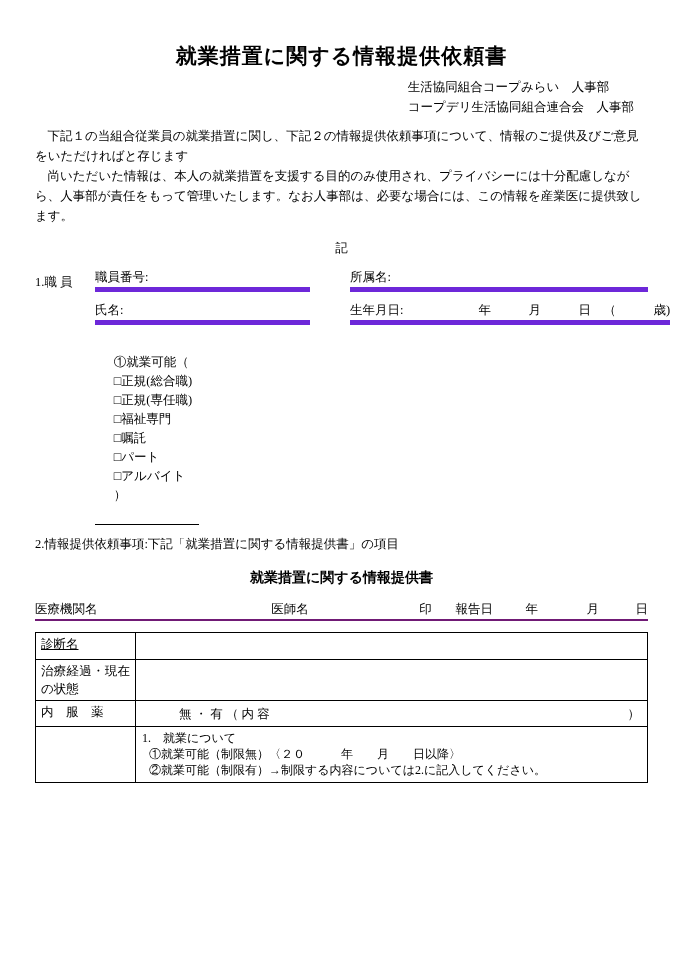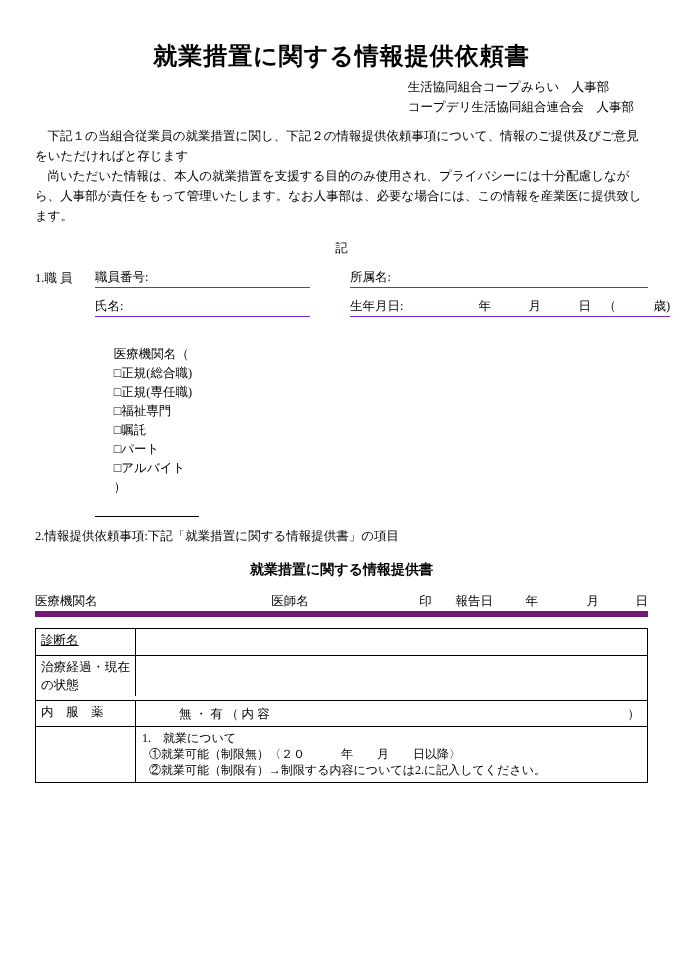--- a/index.html
+++ b/index.html
@@ -10,59 +10,59 @@
     padding:44px 32px 0 35px;
     background:#fff;
     color:#000;
     font-family:"Liberation Serif","DejaVu Serif",serif;
     font-size:12.5px;
     line-height:20px;
     overflow:hidden;
   }
   h1.title{
     font-family:"Liberation Sans","DejaVu Sans",sans-serif;
-    font-size:24px;font-weight:bold;text-align:center;
+    font-size:21px;font-weight:bold;text-align:center;
     margin:0 0 10px 0;letter-spacing:1px;line-height:24px;
   }
   .org{width:-moz-fit-content;width:fit-content;margin:0 14px 0 auto;text-align:left;line-height:20px;font-family:Liberation Mono, monospace;}
   .intro{margin-top:8px;}
   .intro p{margin:0;white-space:pre-wrap;line-height:20px;}
   .ki{text-align:center;margin:12px 0 10px 0;}
   
   .frow{display:flex;align-items:flex-end;margin-bottom:9px;}
   .seclab{width:60px;flex:none;}
-  .uf{border-bottom:1px solid #6d28d9;white-space:pre;display:inline-block;line-height:19px;}
+  .uf{border-bottom:5px solid #6d28d9;white-space:pre;display:inline-block;line-height:19px;}
   .w215{width:215px;flex:none;}
   .grow{flex:1;}
   .gapw{width:40px;flex:none;}
   .ind60{margin-left:60px;}
   .empline{border-bottom:1px solid #000;white-space:pre;line-height:19px;}
   .empopt{margin-right:7px;}
   .sec2{margin:2px 0 7px 0;}
   
   .cbox{border:1px solid #000;padding:2px 8px 6px 8px;line-height:19.5px;}
   .cbox div{white-space:pre-wrap;}
   .cdate{margin-left:170px;}
   
   h2.title2{
     font-family:"Liberation Sans","DejaVu Sans",sans-serif;
     font-size:14px;font-weight:bold;text-align:center;
     margin:12px 0 12px 0;line-height:22px;
   }
-  .medline{display:flex;align-items:flex-end;border-bottom:6px solid #701a75;padding-bottom:1px;margin-bottom:11px;line-height:18px;}
+  .medline{display:flex;align-items:flex-end;border-bottom:2px solid #701a75;padding-bottom:1px;margin-bottom:11px;line-height:18px;}
   .medline .sp{display:inline-block;}
   
   .tbl{border:1px solid #000;}
   .trow{display:flex;border-top:1px solid #000;}
   .trow:first-child{border-top:none;}
   .tlab{width:100px;flex:none;border-right:1px solid #000;padding:2px 5px;box-sizing:border-box;
         text-align:justify;line-height:18px;}
   .tval{flex:1;padding:2px 7px;box-sizing:border-box;line-height:18px;}
   .r-diag{min-height:26px;text-decoration:underline;}
-  .r-treat{min-height:39px;flex-direction:column;}
+  .r-treat{min-height:39px;}
   .r-med{min-height:25px;gap:36px;}
   .vcent{display:flex;flex-direction:column;justify-content:center;}
   .medsrow{display:flex;align-items:center;}
   .medsrow .close{margin-left:auto;}
   .op{padding:3px 6px 4px 6px;font-size:12px;}
   .op .ln{white-space:pre-wrap;line-height:16px;}
   .op .ind{padding-left:7px;}
 </style>
 </head>
 <body>
@@ -91,21 +91,21 @@
   </div>
 
   <div class="frow ind60">
     <span class="uf w215">氏名:</span>
     <span class="gapw"></span>
     <span class="uf grow">生年月日:　　　　　　年　　　月　　　日　（　　　歳)</span>
   </div>
 
   <div class="frow ind60">
     <span class="empline">
-      <span>医療機関名（ </span>
+      <span>①就業可能（ </span>
       <span class="empopt">□正規(総合職)</span>
       <span class="empopt">□正規(専任職)</span>
       <span class="empopt">□福祉専門</span>
       <span class="empopt">□嘱託</span>
       <span class="empopt">□パート</span>
       <span class="empopt">□アルバイト</span>
       <span>）</span>
     </span>
   </div>
 

